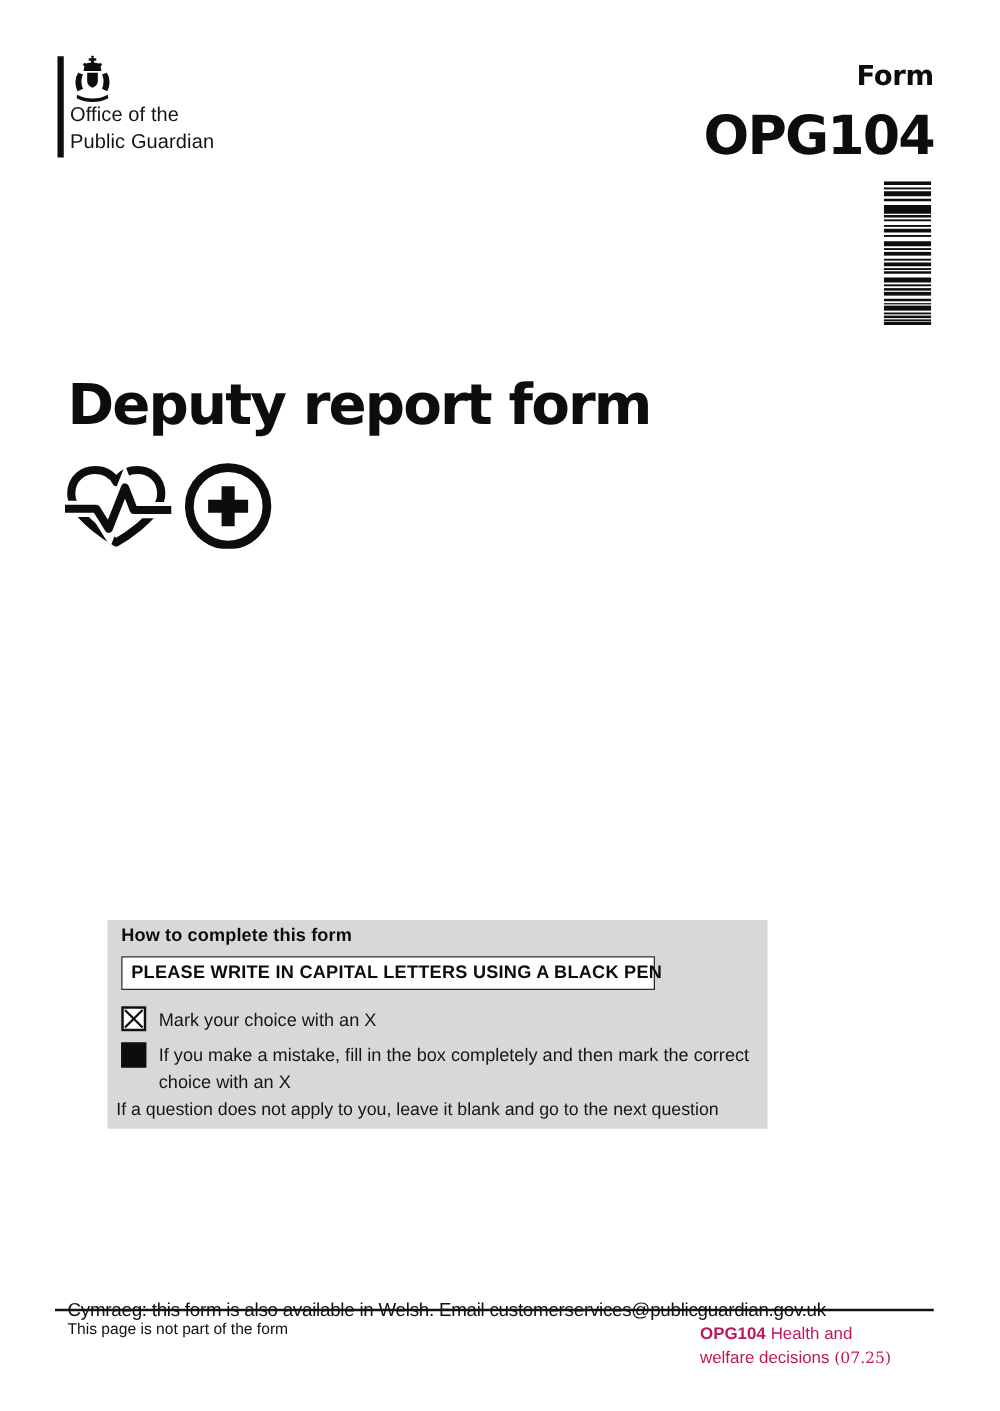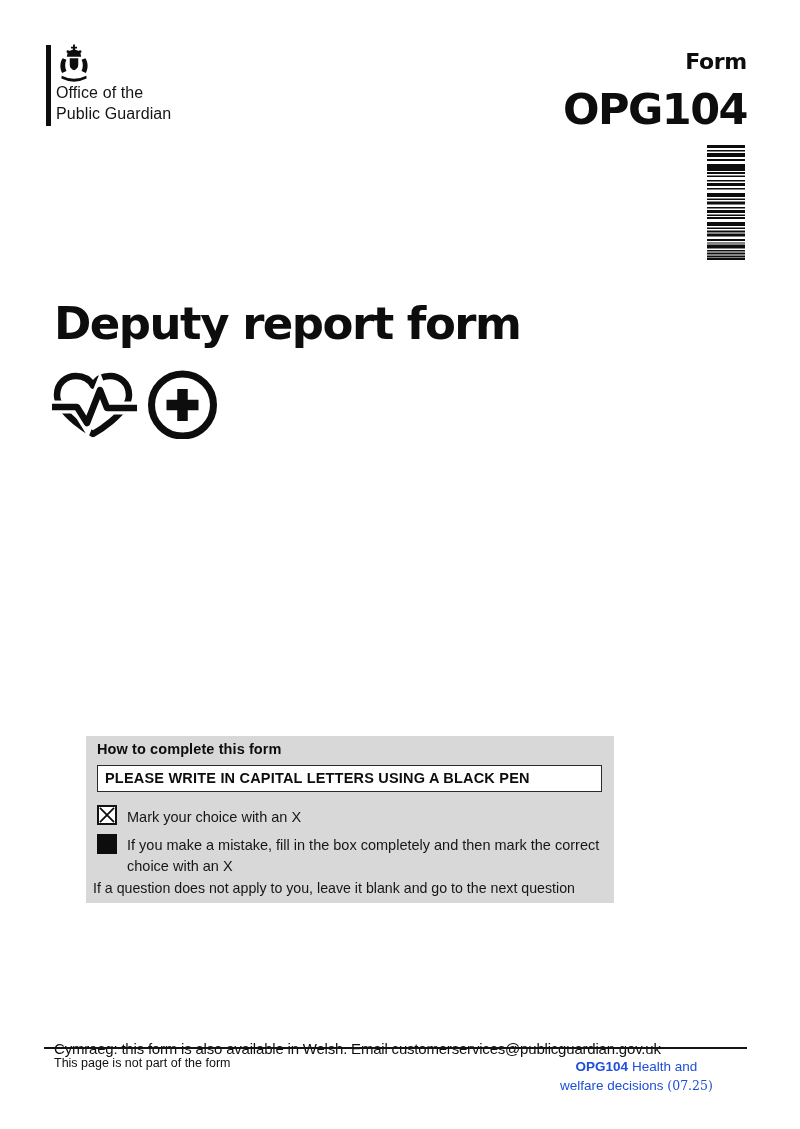--- a/index.html
+++ b/index.html
@@ -16,34 +16,34 @@
   .form-label { position:absolute; right:53px; top:49px; font-family:"DejaVu Sans", sans-serif; font-weight:bold; font-size:22px; letter-spacing:-.3px; }
   .form-number { position:absolute; right:53px; top:84px; font-family:"DejaVu Sans", sans-serif; font-weight:bold; font-size:43px; letter-spacing:-1.5px; }
   .barcode { position:absolute; left:707px; top:145px; width:38px; height:115px; }
   
   .title { position:absolute; left:54px; top:301px; font-family:"DejaVu Sans", sans-serif; font-weight:bold; font-size:45px; letter-spacing:-1.5px; line-height:45px; }
   .health-icons { position:absolute; left:51px; top:370px; width:170px; height:69px; }
   .subtitle { position:absolute; left:54px; top:462px; font-family:"DejaVu Sans", sans-serif; font-weight:bold; font-size:45px; letter-spacing:-1.5px; line-height:58px; }
   
   .howto { position:absolute; left:44px; top:736px; width:528px; height:167px; background:var(--panel,#d8d8d8);margin-left:42px; }
   .howto-heading { position:absolute; left:11px; top:5px; font-size:14.5px; font-weight:bold; letter-spacing:.1px; }
-  .capital-box { position:absolute; left:11px; top:29px; width:505px; height:27px; background:#ffffff; border:1.5px solid #2b2b2b; font-weight:bold; font-size:14.5px; line-height:24px; padding-left:7px; letter-spacing:.2px; white-space:nowrap; }
+  .capital-box { position:absolute; left:11px; top:29px; width:427px; height:27px; background:#ffffff; border:1.5px solid #2b2b2b; font-weight:bold; font-size:14.5px; line-height:24px; padding-left:7px; letter-spacing:.2px; white-space:nowrap; }
   .checkbox { position:absolute; left:11px; width:20px; height:20px; border:2px solid #121212; background:#ffffff; }
   .checkbox.row1 { top:69px; }
   .checkbox.filled { top:98px; background:#0d0d0d; border-color:#0d0d0d; }
   .checkbox svg { display:block; width:100%; height:100%; }
   .inst { position:absolute; font-size:14.5px; line-height:21px; color:#161616; }
   .inst.mark { left:41px; top:71px; white-space:nowrap; }
   .inst.mistake { left:41px; top:99px; width:478px; }
   .inst.skip { left:7px; top:142px; font-size:14.2px; white-space:nowrap; }
   
   .welsh { position:absolute; left:54px; top:1020px; font-size:15px; letter-spacing:-.2px; color:#101010; white-space:nowrap;margin-top:20px; }
   .footer-rule { position:absolute; left:44px; top:1047px; width:703px; height:1.5px; background:#141414; }
   .footer-left { position:absolute; left:54px; top:1056px; font-size:12.5px; color:#101010; }
-  .footer-right { position:absolute; left:560px; top:1057px; font-size:13.5px; line-height:19px; color:#1d4ed8;text-align:center; }
+  .footer-right { position:absolute; left:560px; top:1057px; font-size:13.5px; line-height:19px; color:#be185d; }
   .footer-right .code { font-weight:bold; margin-right:4px; }
   .footer-right .version { font-family:"DejaVu Serif", serif; font-size:12.5px; }
 </style>
 </head>
 <body>
 
 <div class="page" style="--ink: #0d0d0d; --paper: #ffffff; --panel: #d8d8d8;">
 
   <div class="logo-bar"></div>
   <svg class="crest" viewBox="0 0 36 40" aria-hidden="true">

